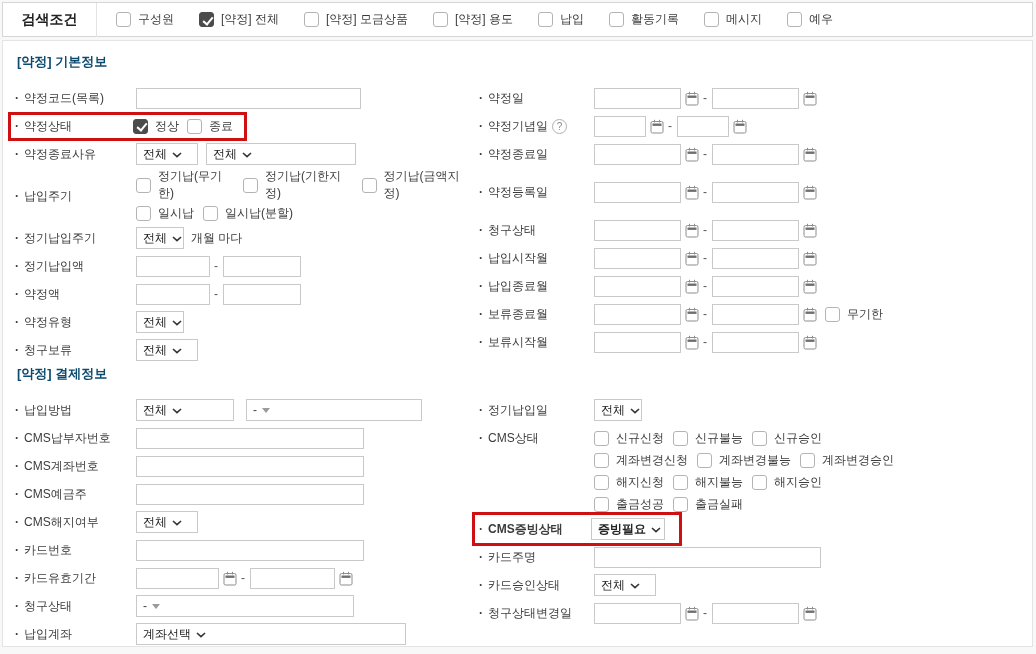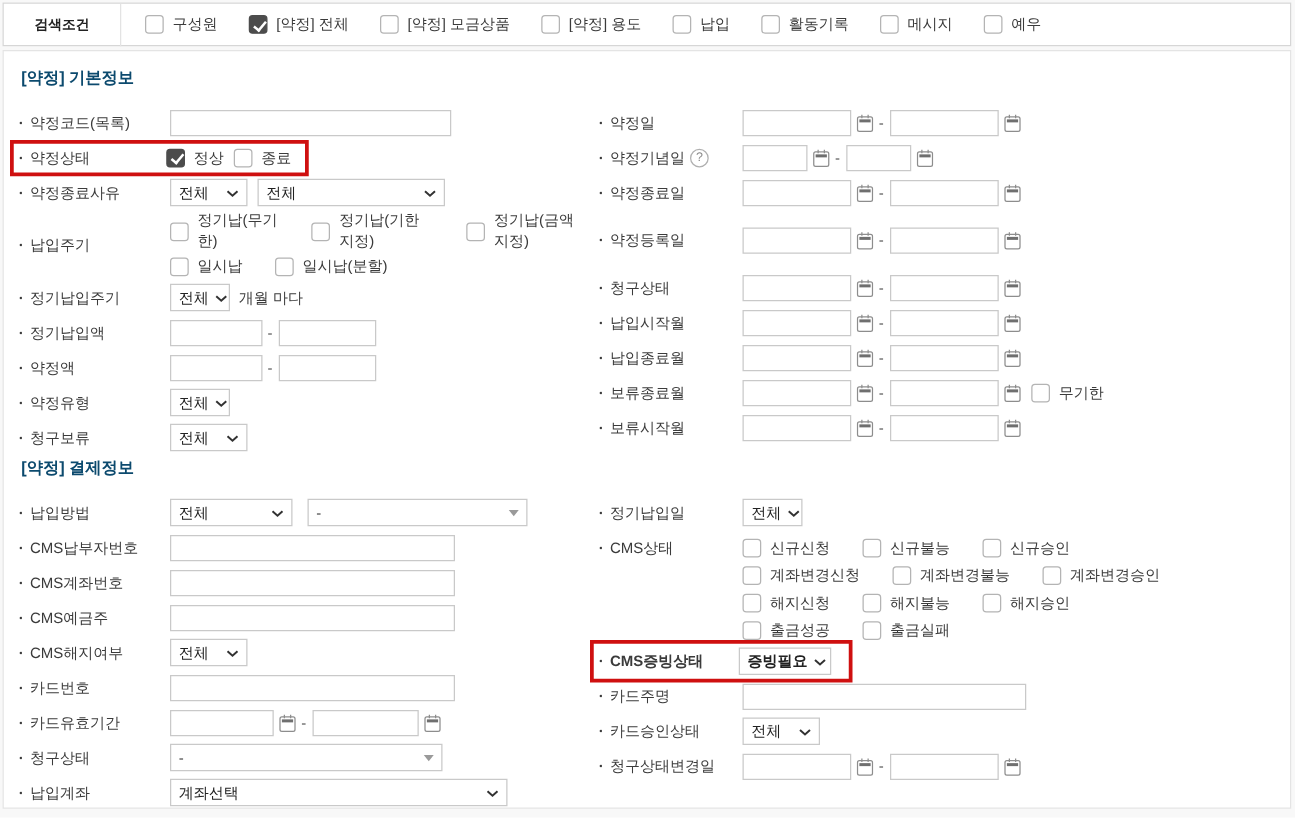--- a/index.html
+++ b/index.html
@@ -5,21 +5,21 @@
   * { box-sizing: border-box; margin: 0; padding: 0; }
   html,body { width:1036px; height:654px; overflow:hidden; }
   body {
     font-family:"Liberation Sans","DejaVu Sans",sans-serif;
     font-size:12px; color:#3b3b3b; background:#f8f8f8; position:relative;
   }
   .search-bar {
     position:absolute; left:2px; top:2px; width:1031px; height:35px;
     background:#fff; border:1px solid #d6d6d6; display:flex; align-items:center;
   }
-  .sb-title { width:93px; text-align:center; font-weight:bold; font-size:11px; color:#222; flex:none; }
+  .sb-title { width:93px; text-align:center; font-weight:bold; font-size:14px; color:#222; flex:none; }
   .sb-divider { width:1px; height:34px; background:#e3e3e3; flex:none; }
   .sb-filters { display:flex; align-items:center; gap:25px; padding-left:19px; }
   .cb-item { display:inline-flex; align-items:center; gap:7px; cursor:default; }
   .cb {
     width:15px; height:15px; border:1px solid #b4b4b4; border-radius:3px;
     background:#fff; flex:none; position:relative; display:inline-block;
   }
   .cb.checked { background:#4c4c4c; border-color:#4c4c4c; }
   .cb.checked::after {
     content:""; position:absolute; left:4.5px; top:1.5px; width:4px; height:8px;
@@ -40,39 +40,39 @@
   .lbl { flex:none; color:#3b3b3b; }
   .lbl::before { content:"\00B7"; font-weight:bold; margin-right:5px; }
   .lbl-l { width:121px; }
   .lbl-r { width:115px; }
   .inp {
     height:21px; border:1px solid #c9c9c9; background:#fff; padding:0 5px;
     font:inherit; color:#333; outline:none;
   }
   .sel {
     height:22px; border:1px solid #c9c9c9; background:#fff; display:inline-flex;
-    align-items:center; justify-content:space-between; padding:0 6px; gap:5px; flex:none;
+    align-items:center; padding:0 6px; gap:5px; flex:none;
   }
   .sel-text { color:#222; white-space:nowrap; }
   .sel-gray .sel-text { color:#444; }
   .chev { flex:none; margin-top:1px; }
   .tri {
     flex:none; width:0; height:0; border-left:4px solid transparent;
     border-right:4px solid transparent; border-top:5px solid #9a9a9a;
   }
   .dgroup { display:flex; align-items:center; }
   .dash { color:#555; margin:0 5px 0 4px; }
   .dash::before { content:"-"; }
   .cal-btn { display:inline-flex; margin-left:4px; flex:none; }
   .help {
     display:inline-flex; width:15px; height:15px; border:1px solid #b0b0b0; border-radius:50%;
     align-items:center; justify-content:center; font-size:10px; color:#8a8a8a; margin-left:4px; flex:none;
   }
   .help::after { content:"?"; }
-  .opt-line { display:flex; align-items:center; gap:26px; min-height:22px; flex-wrap:nowrap; }
+  .opt-line { display:flex; align-items:center; gap:9px; min-height:22px; flex-wrap:nowrap; }
   .opt-stack { display:flex; flex-direction:column; }
   .suffix { margin-left:7px; color:#3b3b3b; }
   .hl {
     display:flex; align-items:center; border:3px solid var(--hl-red,#cf1010);
     padding:3px 11px 3px 4px; margin:-3px 0 -3px -7px;
   }
   .hl .lbl-l { width:118px; }
   .hl2 {
     display:flex; align-items:center; border:3px solid var(--hl-red,#cf1010);
     padding:3px 14px 3px 4px; margin:-3px 0 -3px -7px;font-weight:bold;

